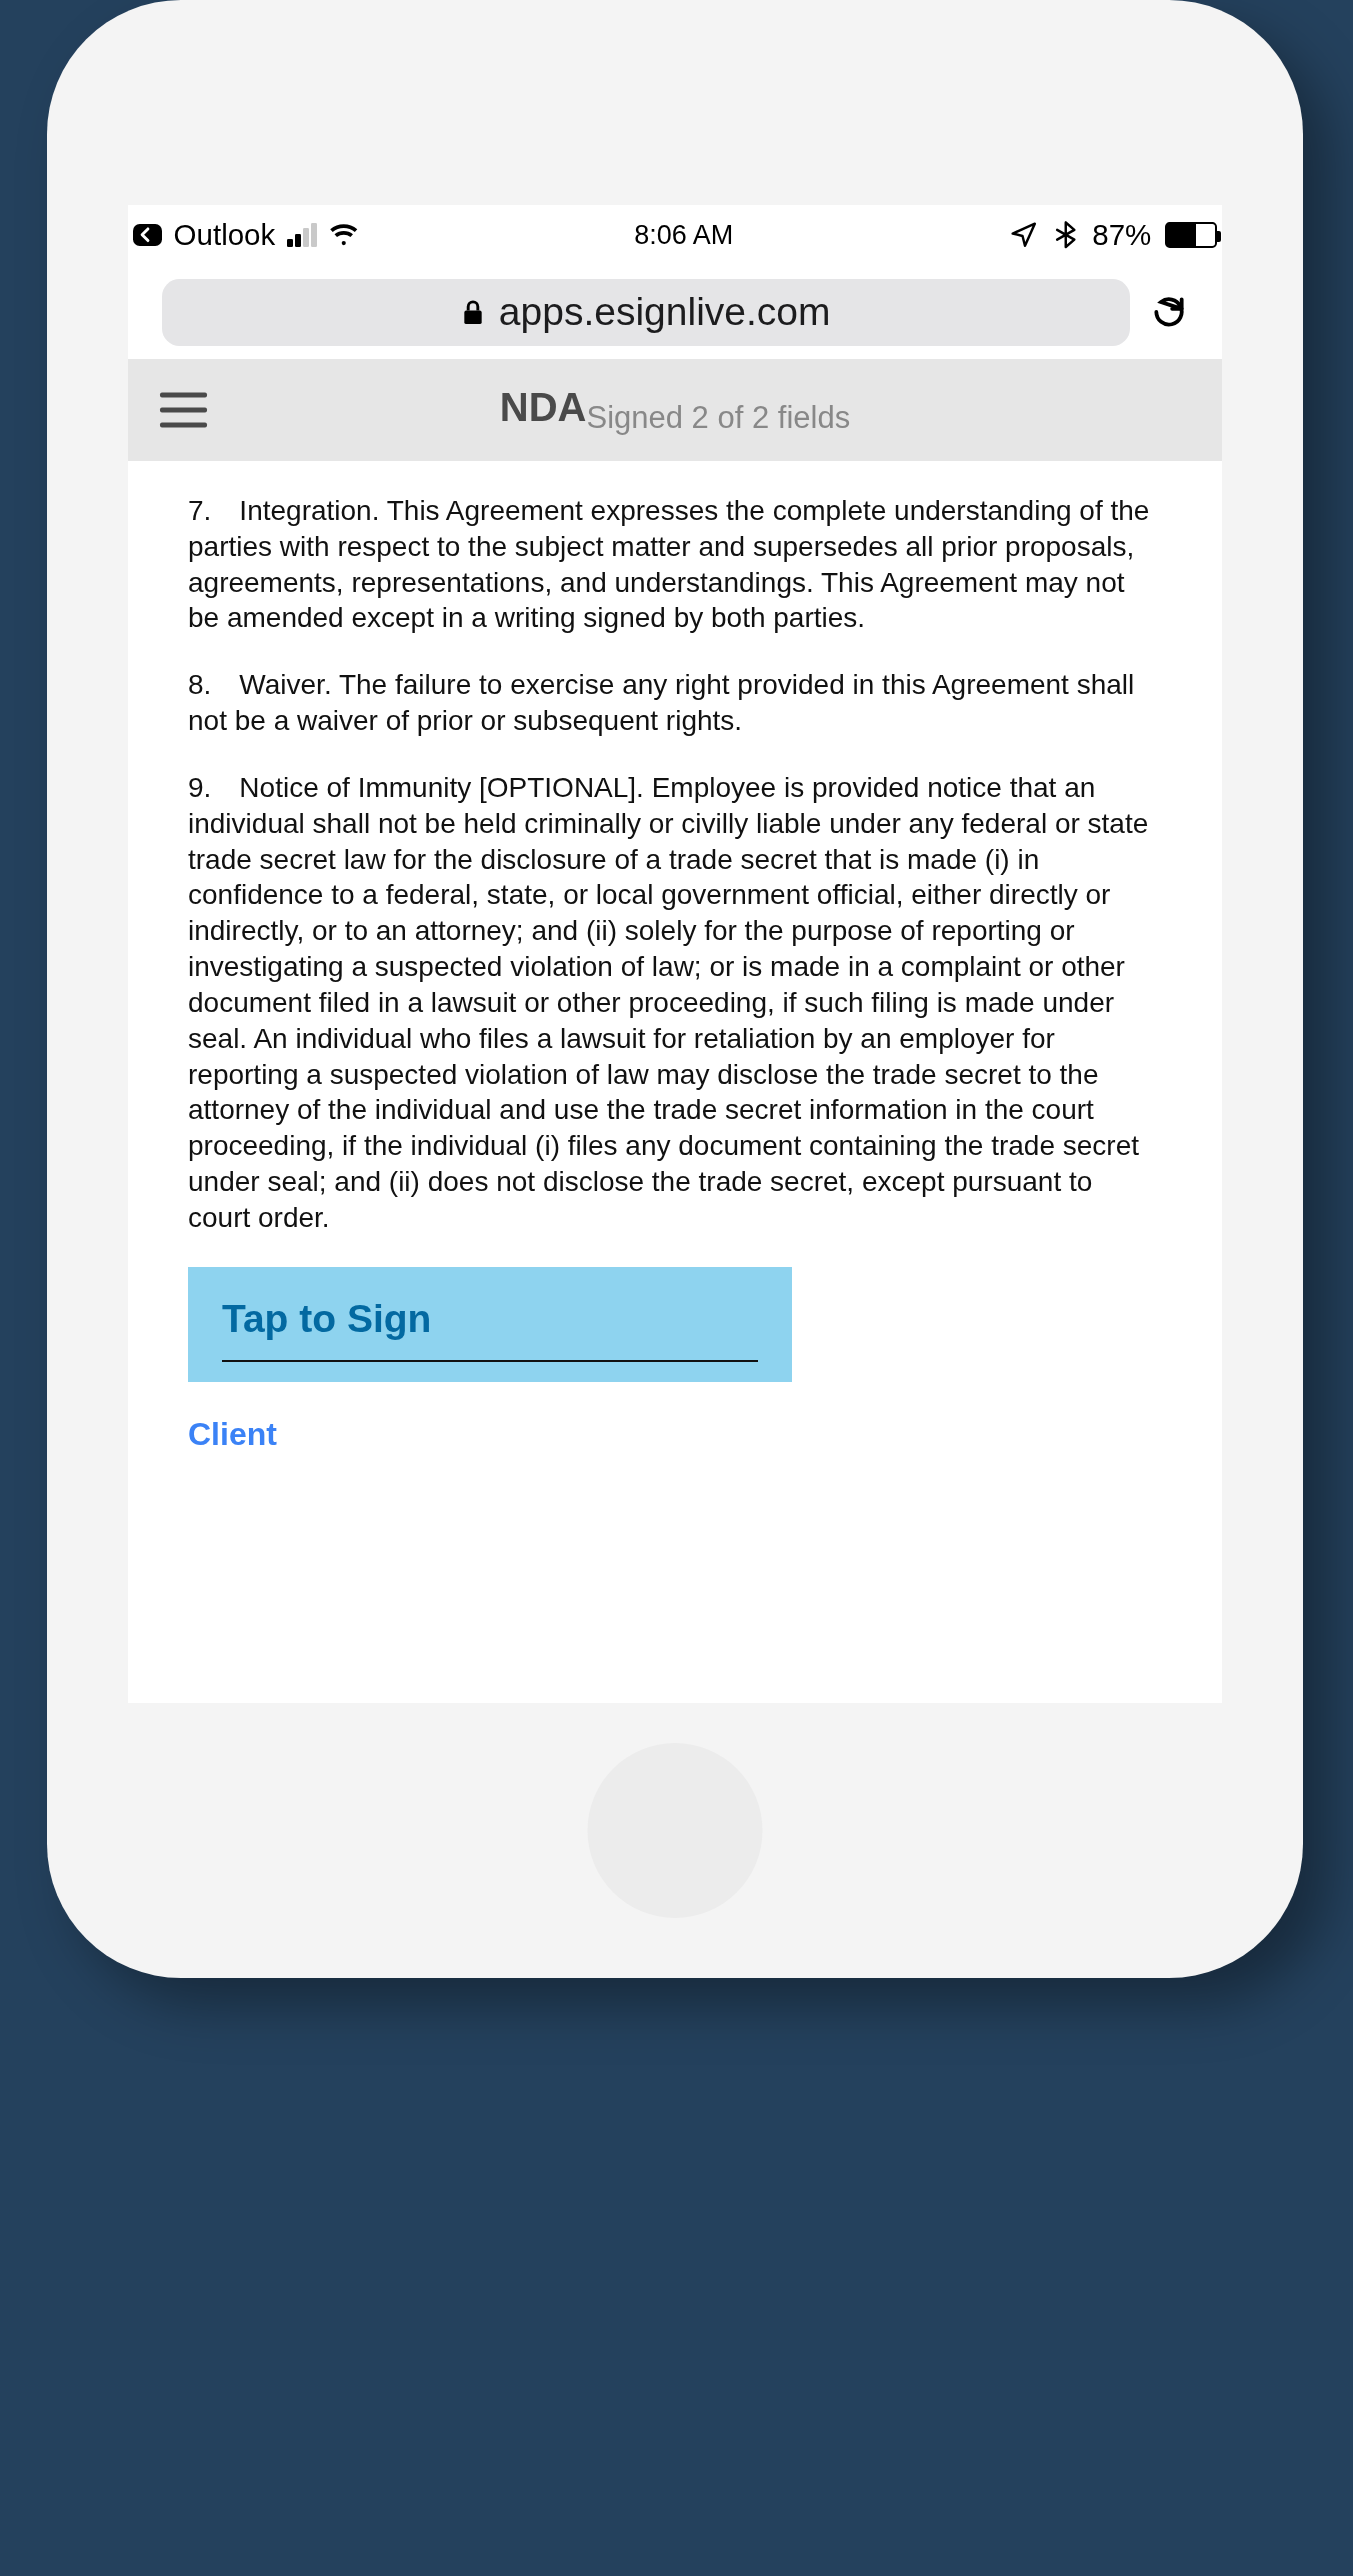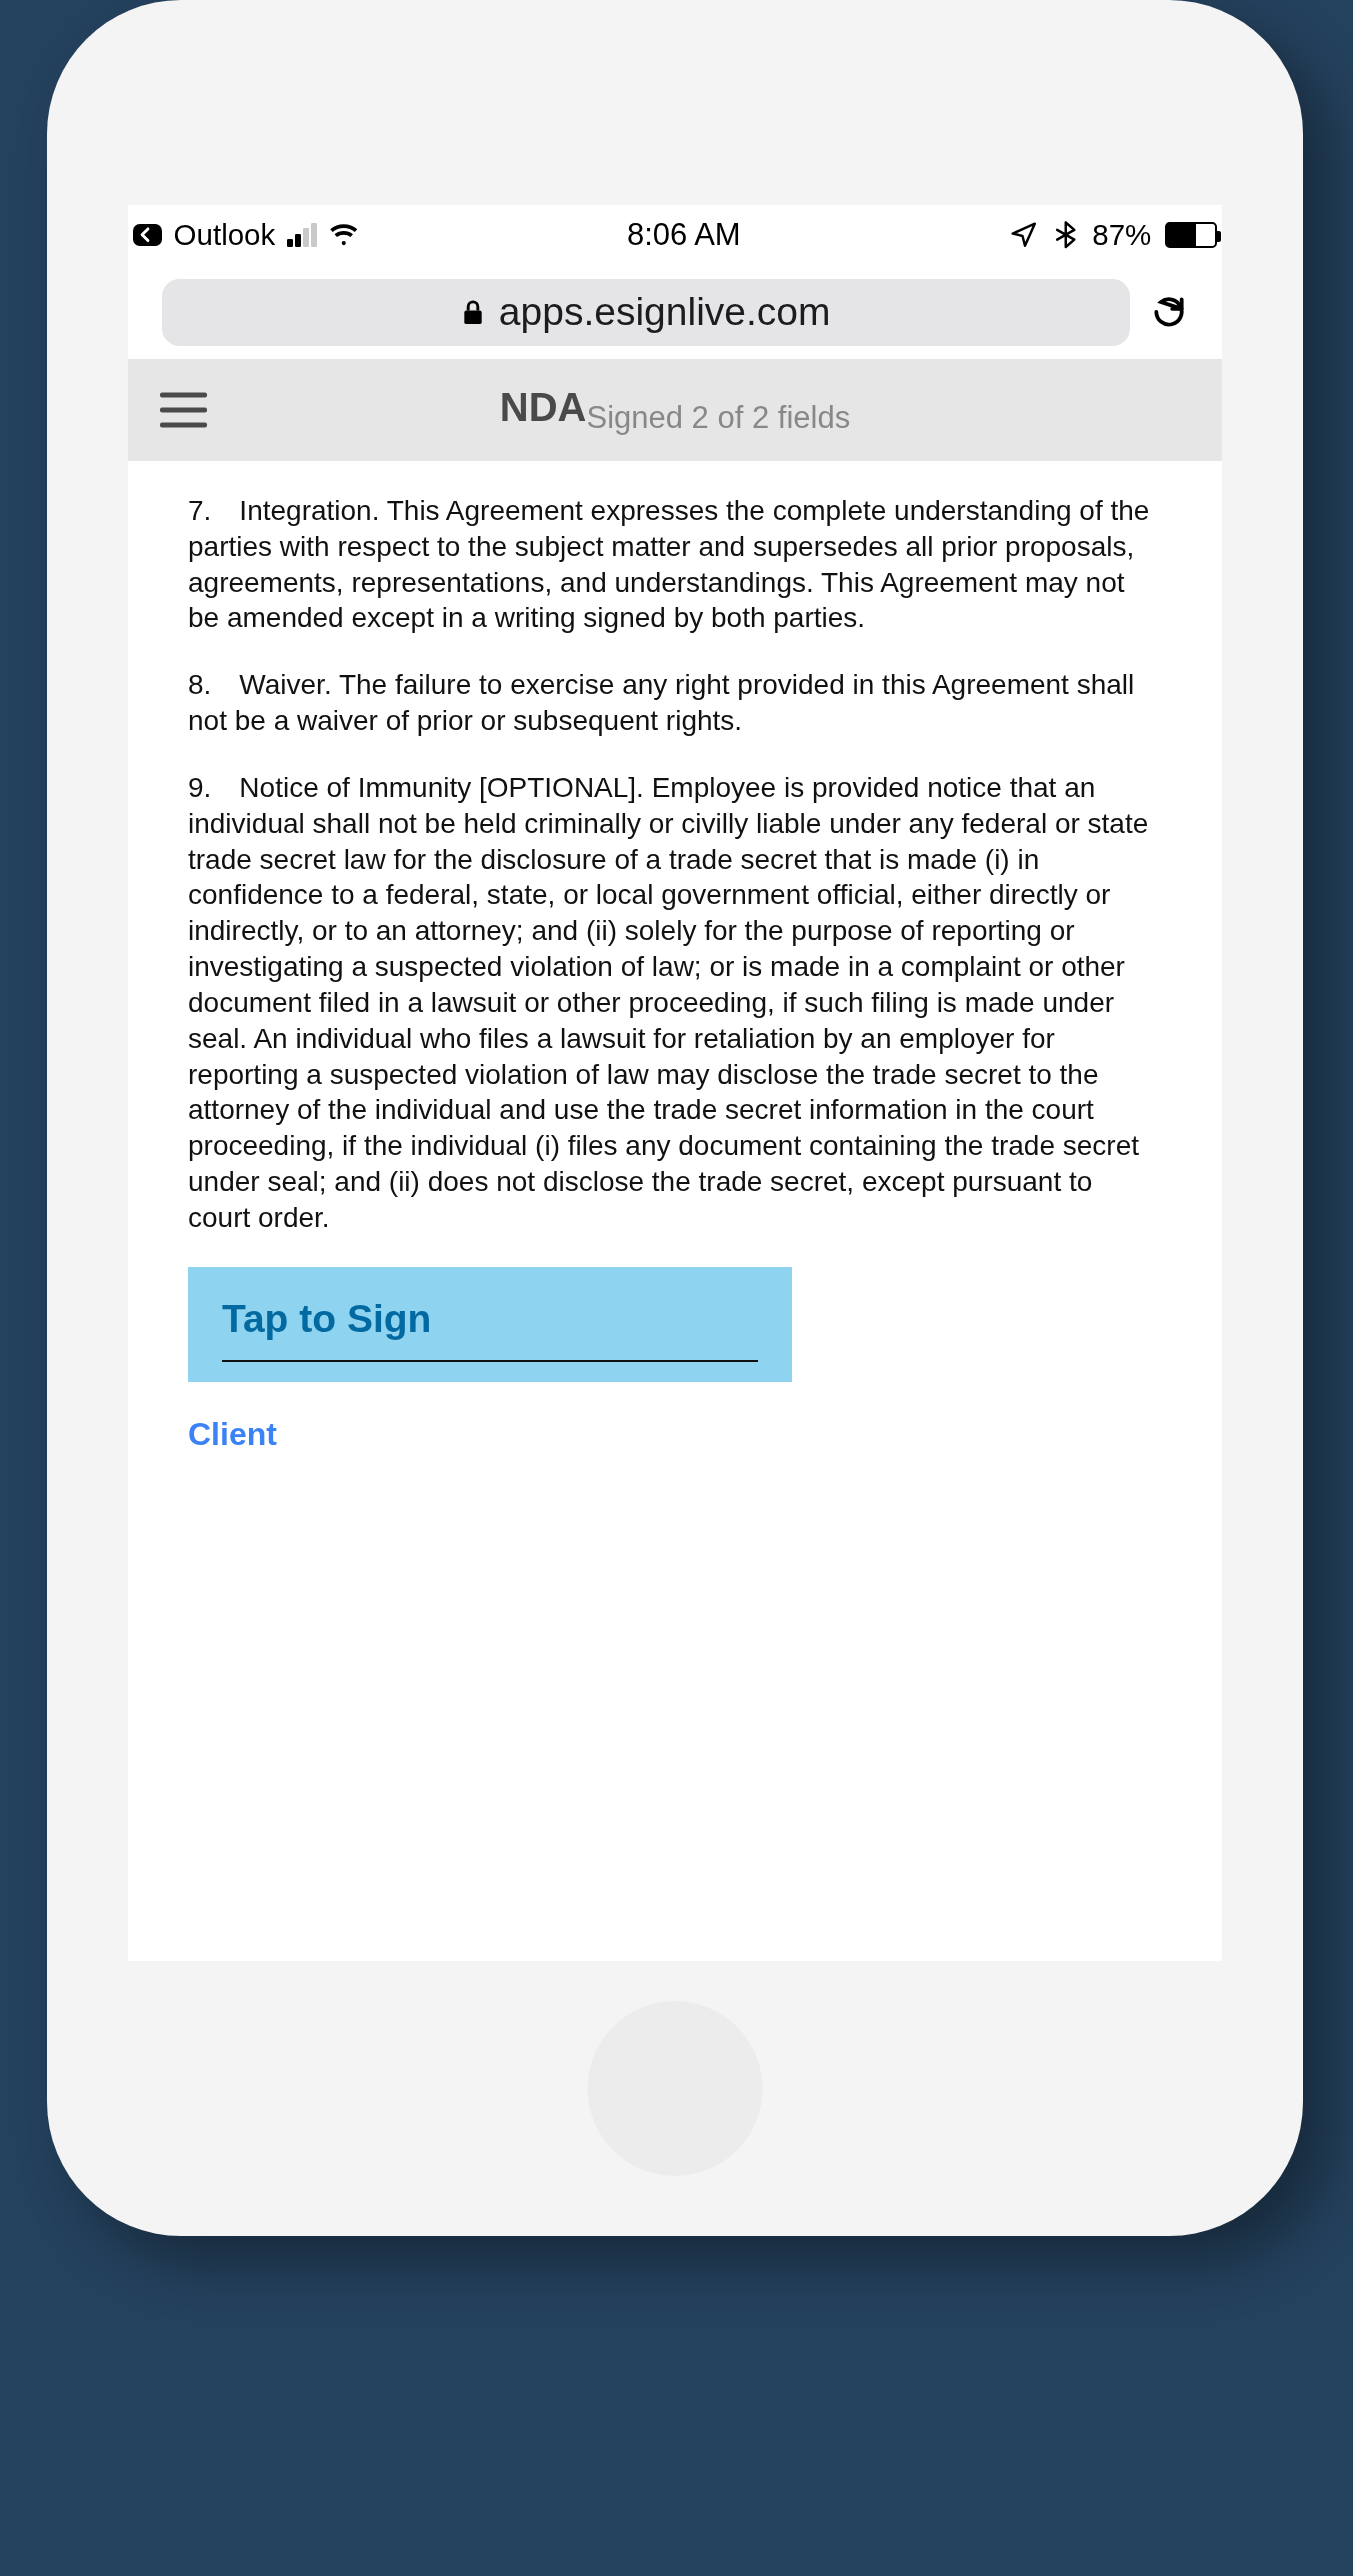--- a/index.html
+++ b/index.html
@@ -15,21 +15,21 @@
   .stage {
     position: relative;
     width: 1354px;
     height: 2576px;
   }
   .phone {
     position: absolute;
     left: 47px;
     top: 0;
     width: 1256px;
-    height: 2236px;
+    height: 1978px;
     background: #f4f4f4;
     border-radius: 134px;
     box-shadow: 27px 27px 54px rgba(0,0,0,0.35);
   }
   .phone-shadow-bar {
     position: absolute;
     right: 0;
     top: 94px;
     width: 60px;
     height: 2482px;
@@ -64,21 +64,21 @@
     padding: 0 5.4px;
     font-size: 29.5px;
     color: #000;
     background: #fff;
   }
   .sb-left, .sb-right {
     display: flex;
     align-items: center;
     gap: 12px;
   }
-  .sb-time { font-weight: 500; font-size: 31px; }
+  .sb-time { font-weight: 500; font-size: 27px; }
   .back-chip {
     display: flex;
     align-items: center;
     gap: 4px;
     background: #000;
     color: #fff;
     border-radius: 6.7px;
     padding: 2.7px 6.7px 2.7px 4px;
     font-size: 27px;
     font-weight: 400;

